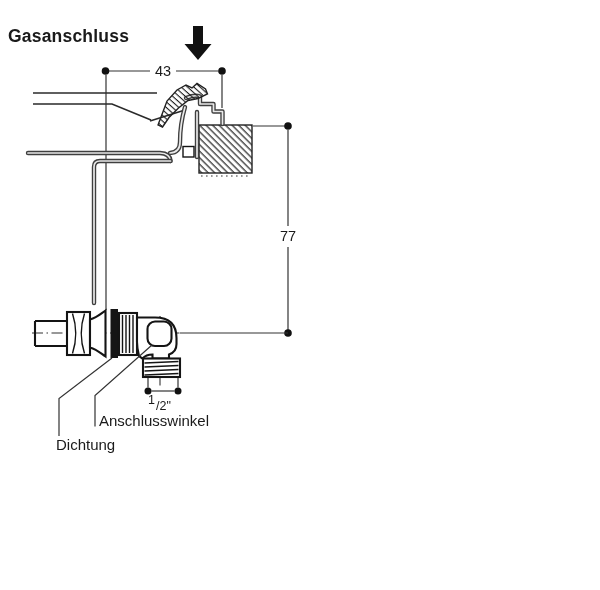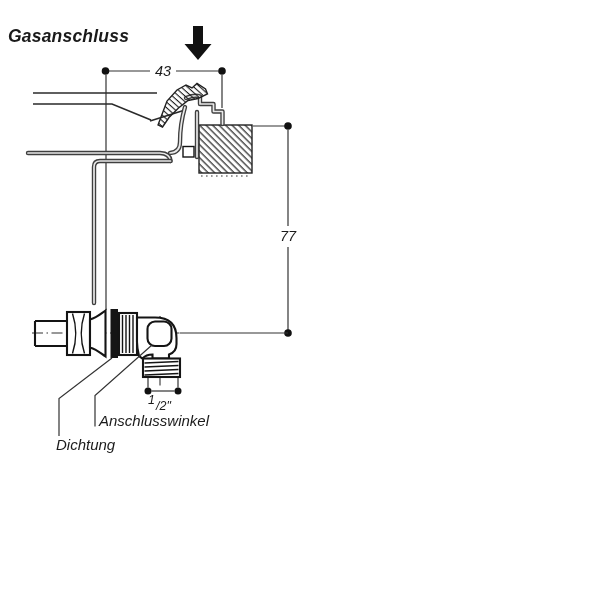--- a/index.html
+++ b/index.html
@@ -1,17 +1,17 @@
 <!DOCTYPE html>
 <html><head>
 <meta charset="utf-8">
 <style>
   html,body{margin:0;padding:0;background:#ffffff;}
   body{width:600px;height:590px;font-family:"Liberation Sans",sans-serif;overflow:hidden;}
-  .canvas{position:relative;width:600px;height:462px;background:#fff;font-style:italic;}
+  .canvas{position:relative;width:600px;height:462px;background:#fff;}
   svg{display:block;}
   svg text{fill:#1a1a1a;font-family:"Liberation Sans",sans-serif;}
   .t-title{font-size:17.5px;font-weight:bold;letter-spacing:.2px;}
   .t-dim{font-size:14.5px;}
   .t-label{font-size:15px;}
   .t-small{font-size:12.5px;}
   .thin{stroke:#333;stroke-width:1.2;fill:none;}
   .med{stroke:#2a2a2a;stroke-width:1.6;fill:none;}
   .part{stroke:#141414;stroke-width:2.1;fill:#ffffff;}
   .part-thin{stroke:#141414;stroke-width:1.4;fill:none;}

